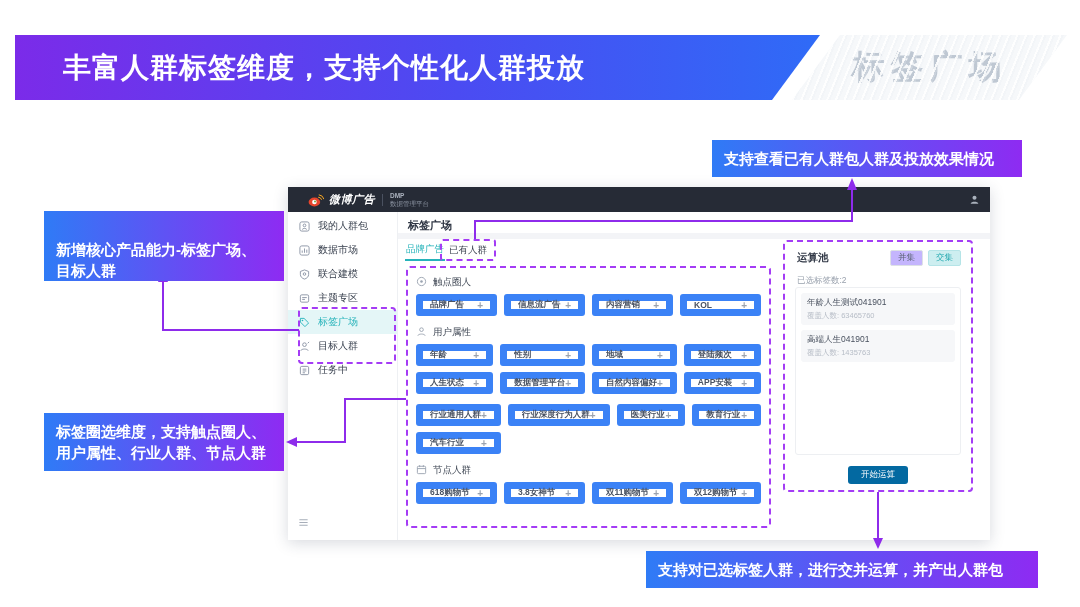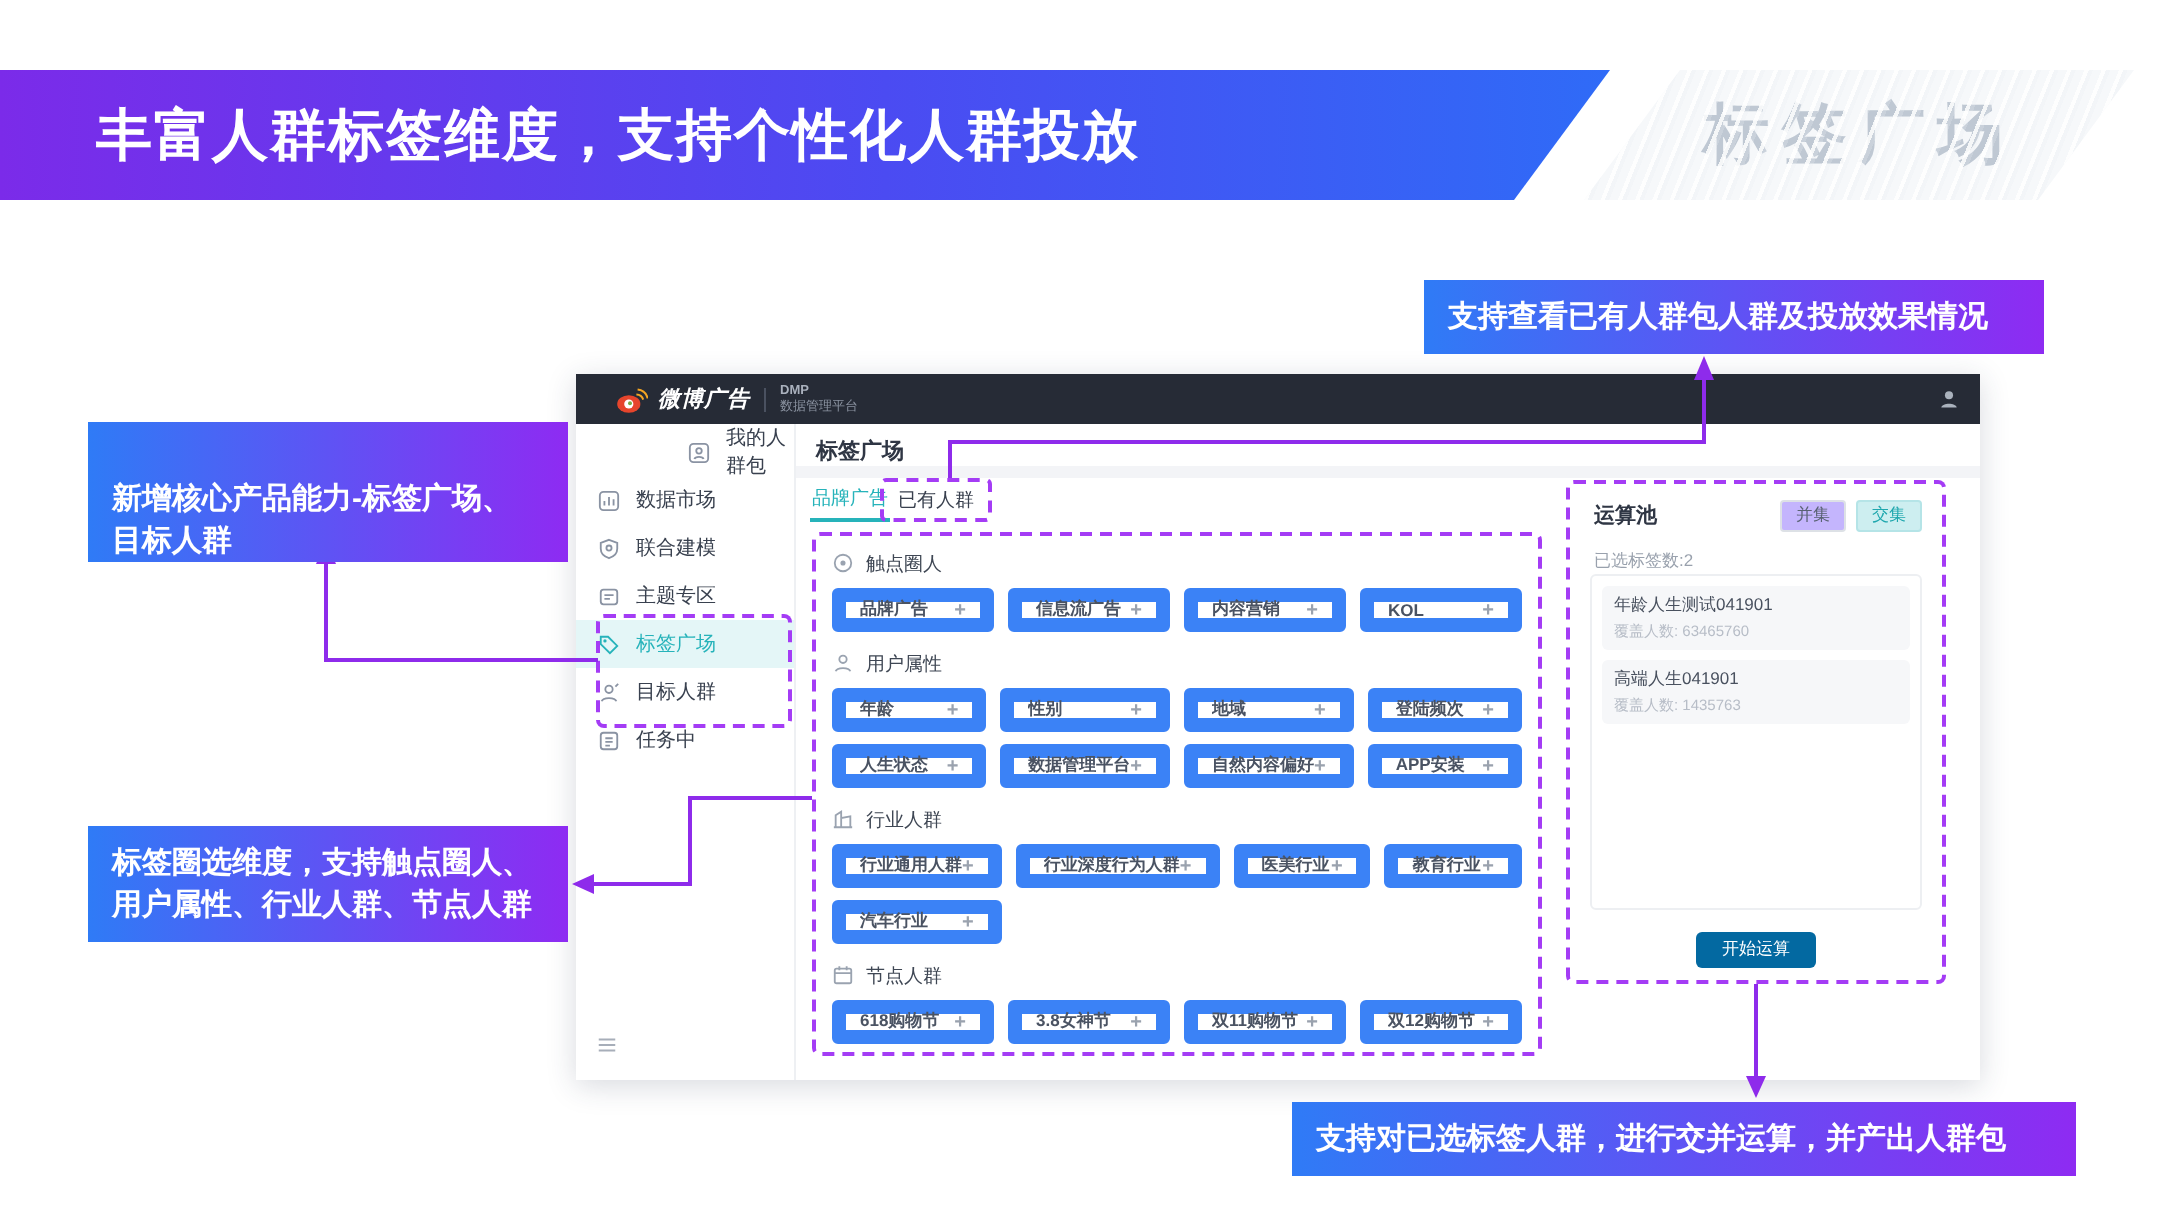--- a/index.html
+++ b/index.html
@@ -1,20 +1,20 @@
 <!DOCTYPE html>
 <html><head>
 <meta charset="utf-8">
 <style>
   html,body{margin:0;padding:0;background:#fff;}
   .page{position:relative;width:1080px;height:607px;overflow:hidden;background:#fff;
         font-family:"Liberation Sans",sans-serif;}
 
   
-  .banner{position:absolute;left:0;top:35px;width:805px;height:65px;
+  .banner{position:absolute;left:15px;top:35px;width:805px;height:65px;
           background:linear-gradient(90deg,#7b2be9 0%,#4b4bf2 55%,#2f6bf7 100%);
           clip-path:polygon(0 0,100% 0,calc(100% - 48px) 100%,0 100%);}
   .banner h1{margin:0;padding-left:48px;line-height:65px;font-size:28px;color:#fff;
              font-weight:bold;letter-spacing:1px;}
   .banner-deco{position:absolute;left:792px;top:35px;width:275px;height:65px;
           background:#f6f8fa;clip-path:polygon(48px 0,100% 0,calc(100% - 48px) 100%,0 100%);}
   .banner-deco .wm{position:absolute;inset:0;display:flex;align-items:center;justify-content:center;
           font-size:33px;font-weight:bold;color:#bfc8d3;letter-spacing:6px;}
   .banner-deco .stripes{position:absolute;inset:0;
           background:repeating-linear-gradient(112deg,rgba(255,255,255,.85) 0 2px,rgba(233,237,242,.25) 2px 4px,transparent 4px 8px);}
@@ -42,21 +42,21 @@
   .hdr-div{width:1px;height:12px;background:#4a5160;margin:0 7px;}
   .prod{display:flex;flex-direction:column;line-height:1.15;}
   .prod b{color:#aab1bd;font-size:6.5px;font-weight:bold;}
   .prod i{color:#8b93a1;font-size:6.5px;font-style:normal;}
   .avatar{margin-left:auto;display:flex;}
 
   .ss-sidebar{position:absolute;left:0;top:25px;bottom:0;width:110px;background:#fff;
               border-right:1px solid #eef0f3;box-sizing:border-box;}
   .side-item{height:24px;display:flex;align-items:center;padding-left:11px;gap:8px;
              font-size:10px;color:#39414f;cursor:pointer;}
-  .side-item:first-child{margin-top:2px;margin-left:45px;}
+  .side-item:first-child{margin-top:2px;}
   .si-ico{display:flex;color:#8a93a3;}
   .si-ico svg,.sec-ico svg{width:11px;height:11px;}
   .side-item.active{background:#e4f6f7;color:#26b3ba;}
   .side-item.active .si-ico{color:#26b3ba;}
   .side-dashed{position:absolute;left:10px;top:95px;width:94px;height:53px;
                border:2px dashed #a43cf5;border-radius:4px;pointer-events:none;}
   .collapse{position:absolute;left:10px;top:305px;color:#a7aeb9;display:flex;}
 
   .ss-main{position:absolute;left:110px;top:25px;right:0;bottom:0;background:#fff;}
   .pg-title{position:absolute;left:10px;top:6px;font-size:11px;font-weight:bold;color:#2f3644;}
@@ -290,28 +290,20 @@
                   <span class="chip-label">自然内容偏好</span>
                   <span class="chip-plus">+</span>
                 </div>
                 <div class="chip">
                   <span class="chip-label">APP安装</span>
                   <span class="chip-plus">+</span>
                 </div>
               </div>
             </div>
             <div class="section">
-              <div class="sec-head">
-                <span class="sec-ico">
-                  <svg viewBox="0 0 12 12" fill="none" stroke="currentColor" stroke-width="1">
-                    <path d="M2 10.5V4l3-2v8.5M5 10.5V5.5l5-1v6M1 10.5h10"></path>
-                  </svg>
-                </span>
-                <span class="sec-title">行业人群</span>
-              </div>
               <div class="tag-grid">
                 <div class="chip">
                   <span class="chip-label">行业通用人群</span>
                   <span class="chip-plus">+</span>
                 </div>
                 <div class="chip">
                   <span class="chip-label">行业深度行为人群</span>
                   <span class="chip-plus">+</span>
                 </div>
                 <div class="chip">

